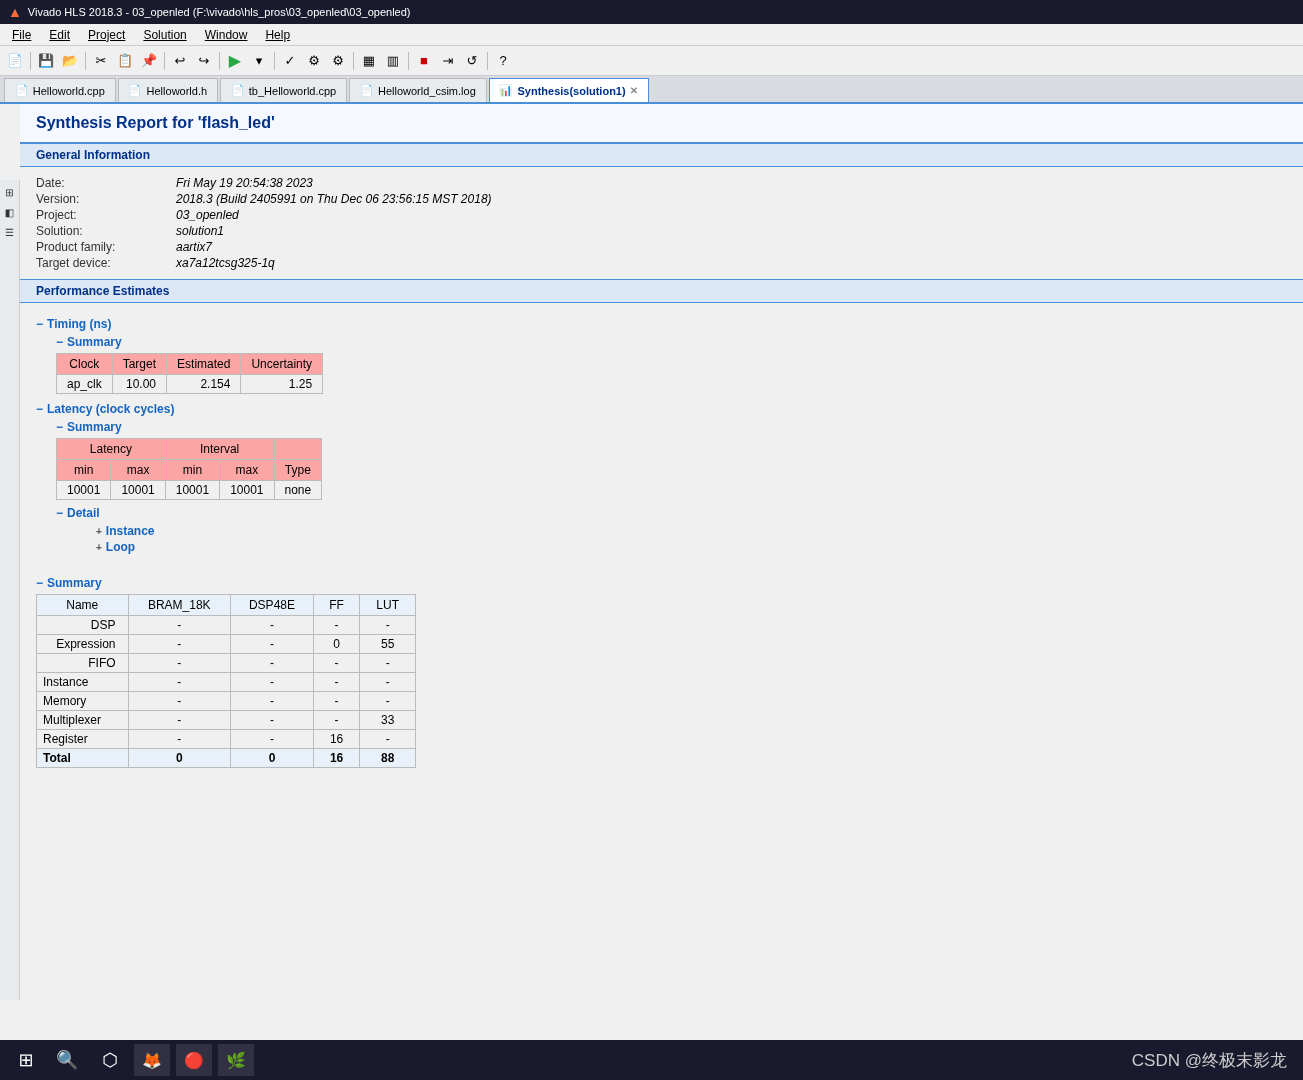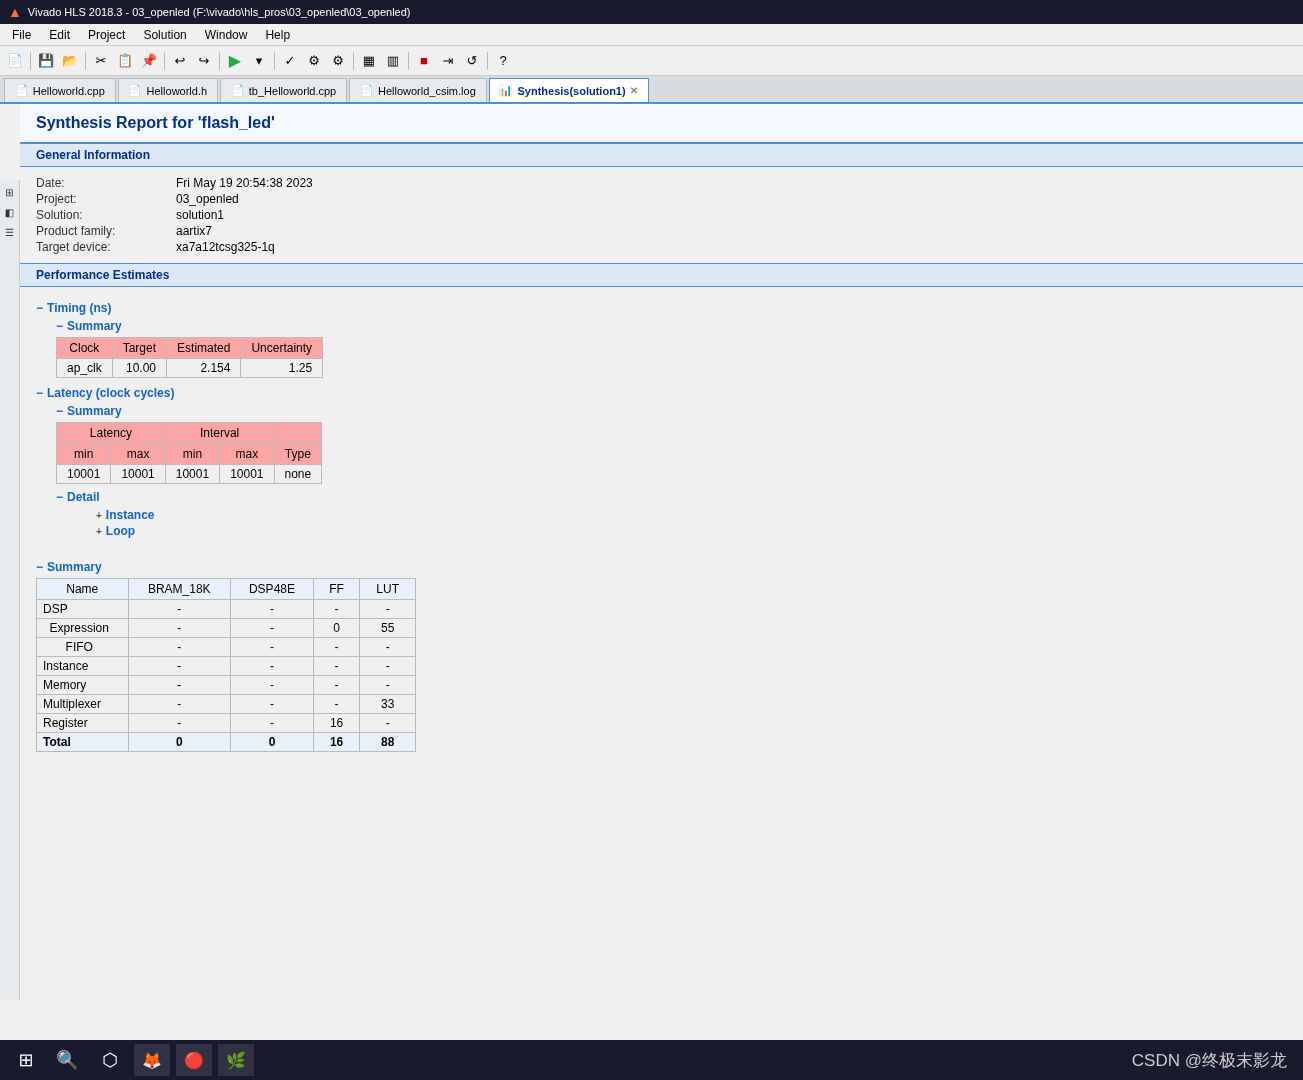--- a/index.html
+++ b/index.html
@@ -25,20 +25,21 @@
       padding: 2px 4px;
       display: flex;
       gap: 2px;
       height: 22px;
       align-items: center;
     }
     .menu-item {
       padding: 2px 8px;
       cursor: pointer;
       font-size: 12px;
+      text-decoration: underline;
     }
 
     
     .toolbar {
       background: #f0f0f0;
       border-bottom: 1px solid #ccc;
       padding: 2px 4px;
       display: flex;
       align-items: center;
       gap: 2px;
@@ -113,20 +114,21 @@
       display: flex;
       padding: 1px 0;
     }
     .info-label {
       width: 140px;
       color: #333;
       font-weight: normal;
     }
     .info-value {
       color: #000;
+      font-style: italic;
     }
     .sub-subsection-header {
       color: #1565c0;
       font-weight: bold;
       font-size: 12px;
       margin: 4px 0;
       cursor: pointer;
       display: flex;
       align-items: center;
       gap: 4px;
@@ -358,20 +360,24 @@
 
   <div class="content-wrapper">
 
     <div class="page-title">Synthesis Report for 'flash_led'</div>
 
     <div class="section-header">General Information</div>
     <div class="info-table">
       <div class="info-row">
         <span class="info-label">Date:</span>
         <span class="info-value">Fri May 19 20:54:38 2023</span>
+      </div>
+      <div class="info-row">
+        <span class="info-label">Version:</span>
+        <span class="info-value">2018.3 (Build 2405991 on Thu Dec 06 23:56:15 MST 2018)</span>
       </div>
       <div class="info-row">
         <span class="info-label">Project:</span>
         <span class="info-value">03_openled</span>
       </div>
       <div class="info-row">
         <span class="info-label">Solution:</span>
         <span class="info-value">solution1</span>
       </div>
       <div class="info-row">
@@ -484,35 +490,35 @@
           <tr>
             <th>Name</th>
             <th>BRAM_18K</th>
             <th>DSP48E</th>
             <th>FF</th>
             <th>LUT</th>
           </tr>
         </thead>
         <tbody id="util-tbody">
         <tr>
-              <td style="text-align: left; margin-left: 7px;">DSP</td>
-              <td>-</td>
-              <td>-</td>
-              <td>-</td>
-              <td>-</td>
-            </tr>
-            <tr>
-              <td style="text-align: center;">Expression</td>
+              <td style="text-align: right; margin-left: 7px;">DSP</td>
+              <td>-</td>
+              <td>-</td>
+              <td>-</td>
+              <td>-</td>
+            </tr>
+            <tr>
+              <td style="text-align: right;">Expression</td>
               <td>-</td>
               <td>-</td>
               <td>0</td>
               <td>55</td>
             </tr>
             <tr>
-              <td style="text-align: center; margin-left: 14px;">FIFO</td>
+              <td style="text-align: right; margin-left: 14px;">FIFO</td>
               <td>-</td>
               <td>-</td>
               <td>-</td>
               <td>-</td>
             </tr>
             <tr>
               <td style="text-align: left;">Instance</td>
               <td>-</td>
               <td>-</td>
               <td>-</td>

